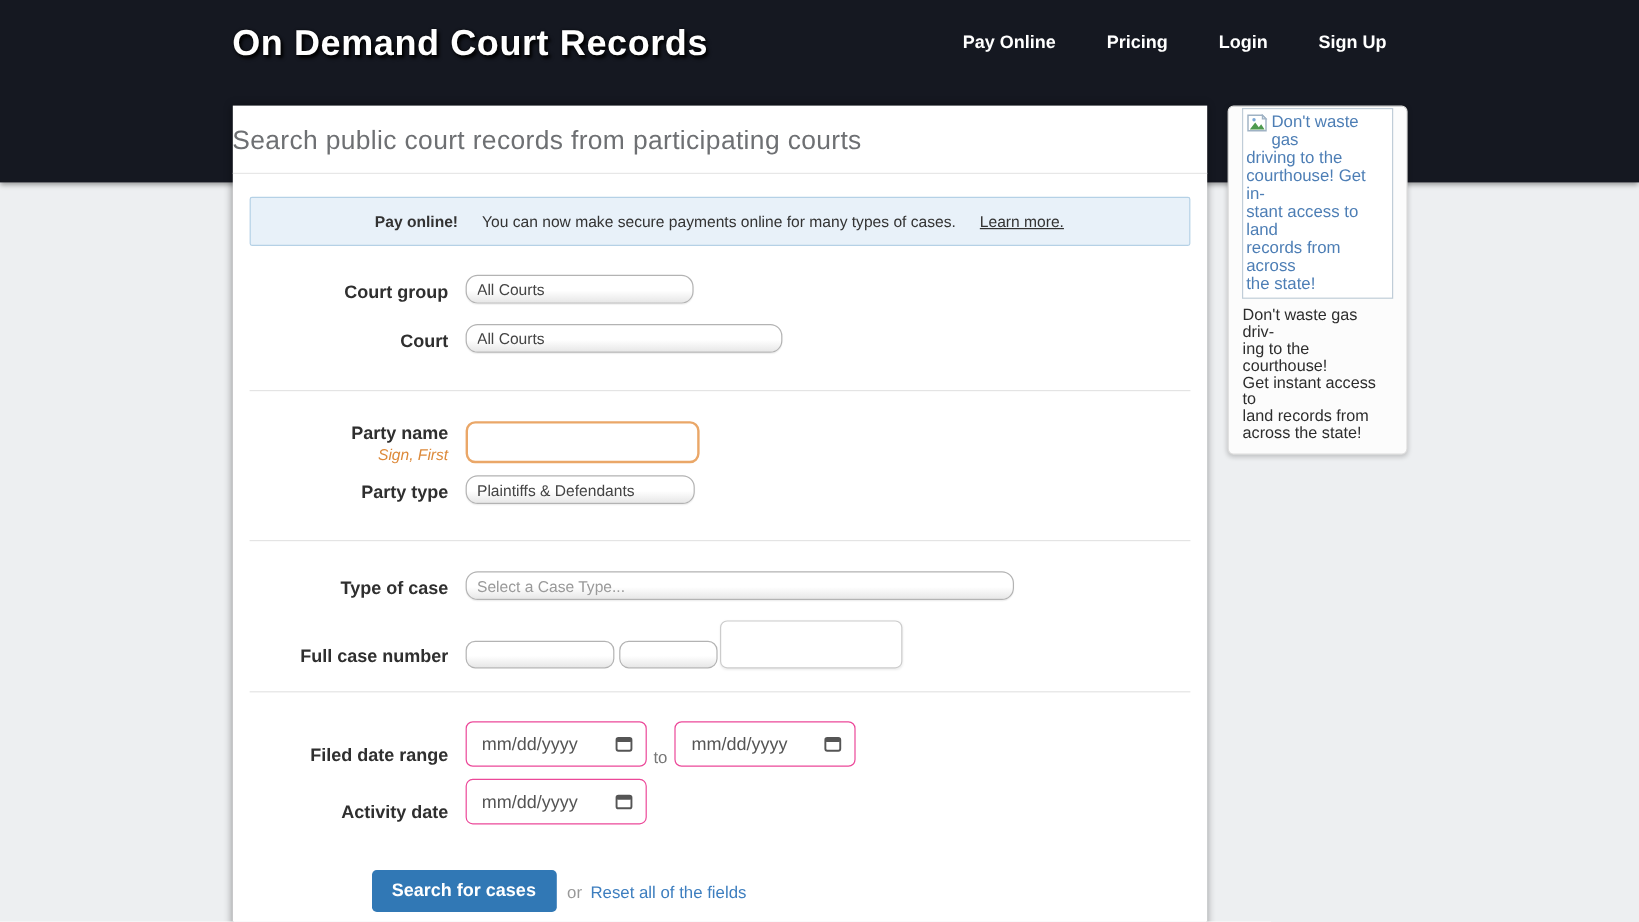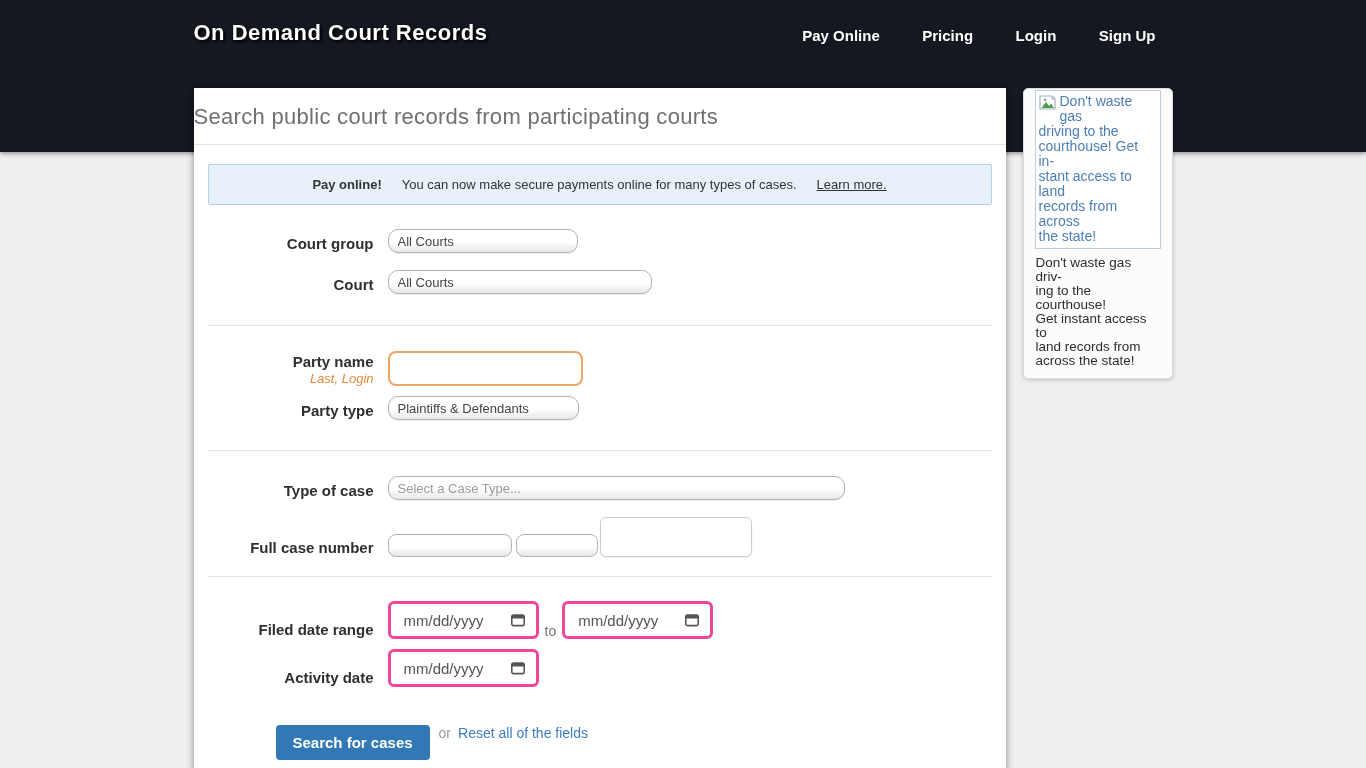--- a/index.html
+++ b/index.html
@@ -17,21 +17,21 @@
     background: #151821;
     box-shadow: 0 2px 4px rgba(0,0,0,0.35);
   }
   .topbar-inner {
     display: flex;
     align-items: flex-start;
     justify-content: space-between;
     padding-top: 20px;
   }
   .brand {
-    font-size: 22px;
+    font-size: 30px;
     font-weight: bold;
     color: #ffffff;
     letter-spacing: 0.5px;
     text-shadow: 2px 2px 3px #000000, 0 0 2px rgba(0,0,0,0.8);
     cursor: pointer;
   }
   .nav { padding-top: 7px; padding-right: 17px; }
   .nav a {
     color: #ffffff;
     font-size: 15px;
@@ -142,21 +142,21 @@
     background: #ffffff;
     box-shadow: 0 1px 2px rgba(0,0,0,0.08);
     padding: 0 10px;
     font-size: 14px;
     outline: none;
   }
 
   .datebox {
     width: 151px;
     height: 38px;
-    border: 3px solid #ec4899;
+    border: 1px solid #ec4899;
     border-radius: 6px;
     background: #ffffff;
     display: flex;
     align-items: center;
     justify-content: space-between;
     padding: 0 10px 0 13px;
     cursor: text;
   }
   .datebox .ph { font-size: 15px; color: #555555; }
   .date-sep {
@@ -174,22 +174,23 @@
   .m-b17 { margin-bottom: 17px; }
   .m-b10 { margin-bottom: 10px; }
   .hr1 { margin-top: 31px; }
   .row-party-name { margin-top: 23px; }
   .hr2 { margin-top: 30px; }
   .row-case-type { margin-top: 25px; margin-bottom: 17px; }
   .hr3 { margin-top: 19px; }
   .row-filed { margin-top: 24px; }
   .row-actions {
     margin-top: 38px;
-    padding-left: 82px;
+    padding-left: 116px;
     display: flex;
+    align-items: center;
   }
   .btn-primary {
     background: #3178b5;
     border: none;
     border-radius: 4px;
     color: #ffffff;
     font-family: "Liberation Sans", sans-serif;
     font-size: 15px;
     font-weight: bold;
     padding: 9px 17px;
@@ -268,21 +269,21 @@
         <select class="chrome w-court">
           <option>All Courts</option>
         </select>
       </div>
 
       <hr class="divider hr1">
 
       <div class="row row-party-name m-b10">
         <div class="lbl-col">
           <div class="lbl">Party name</div>
-          <div class="hint">Last, Login</div>
+          <div class="hint">Sign, First</div>
         </div>
         <input type="text" class="party-input" value="" style="">
       </div>
 
       <div class="row">
         <div class="lbl-col"><span class="lbl">Party type</span></div>
         <select class="chrome w-party-type">
           <option>Plaintiffs &amp; Defendants</option>
         </select>
       </div>

